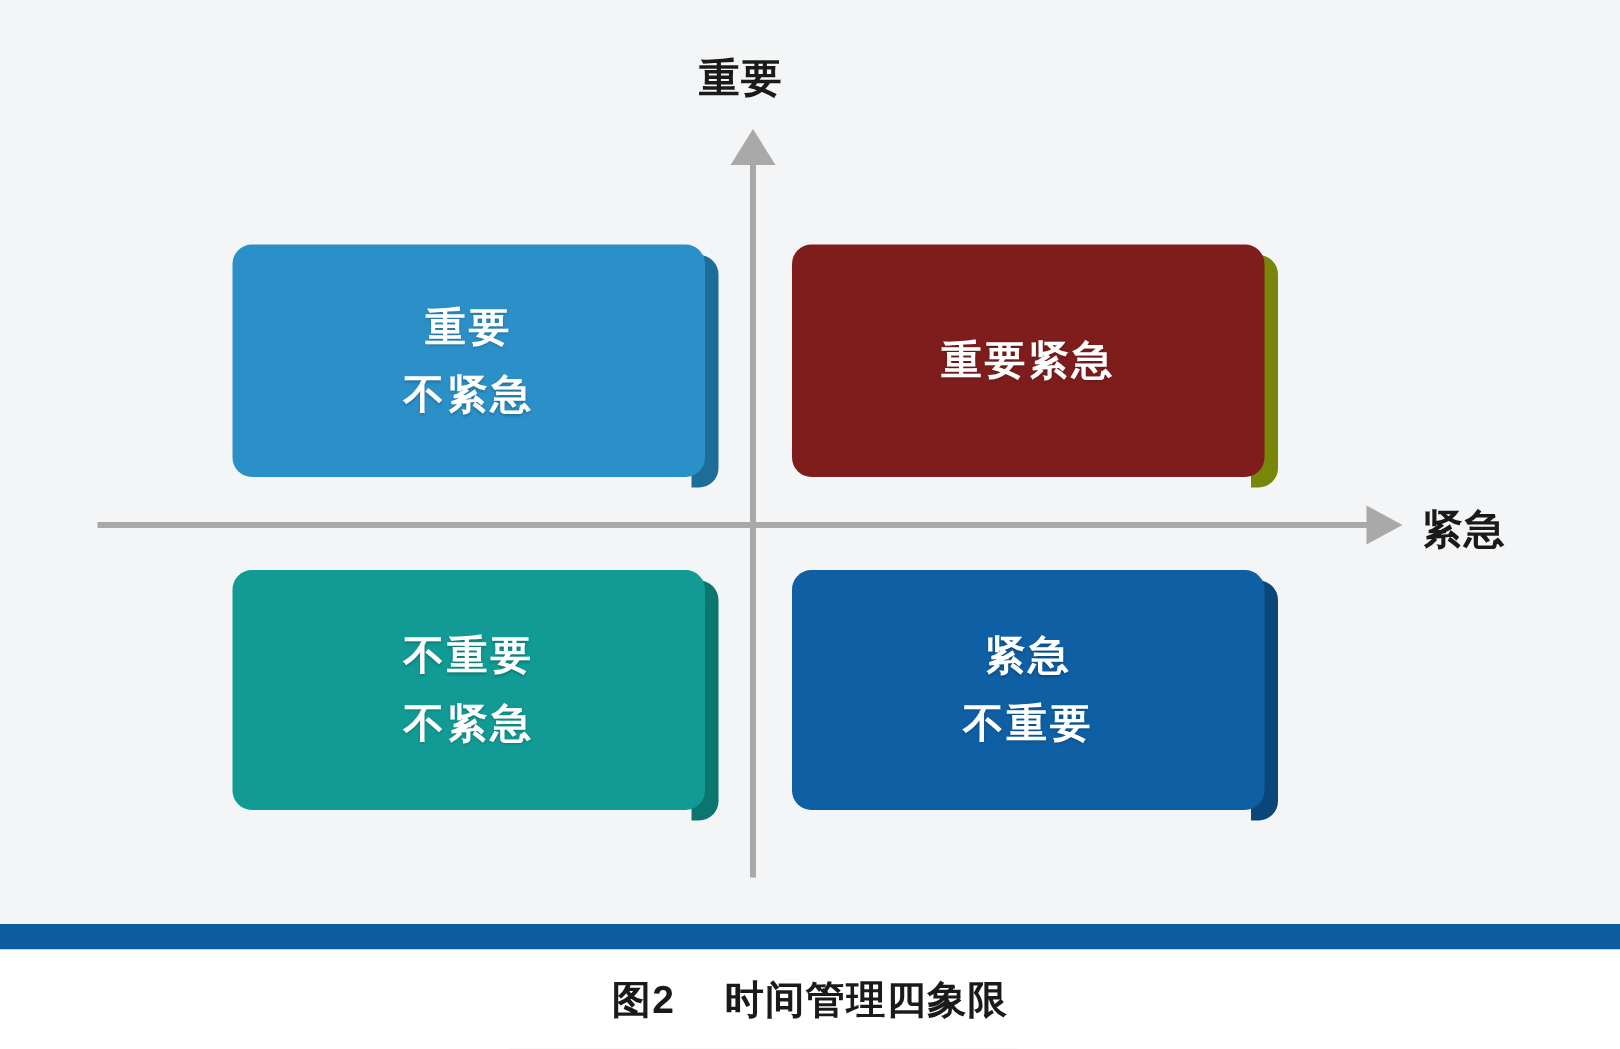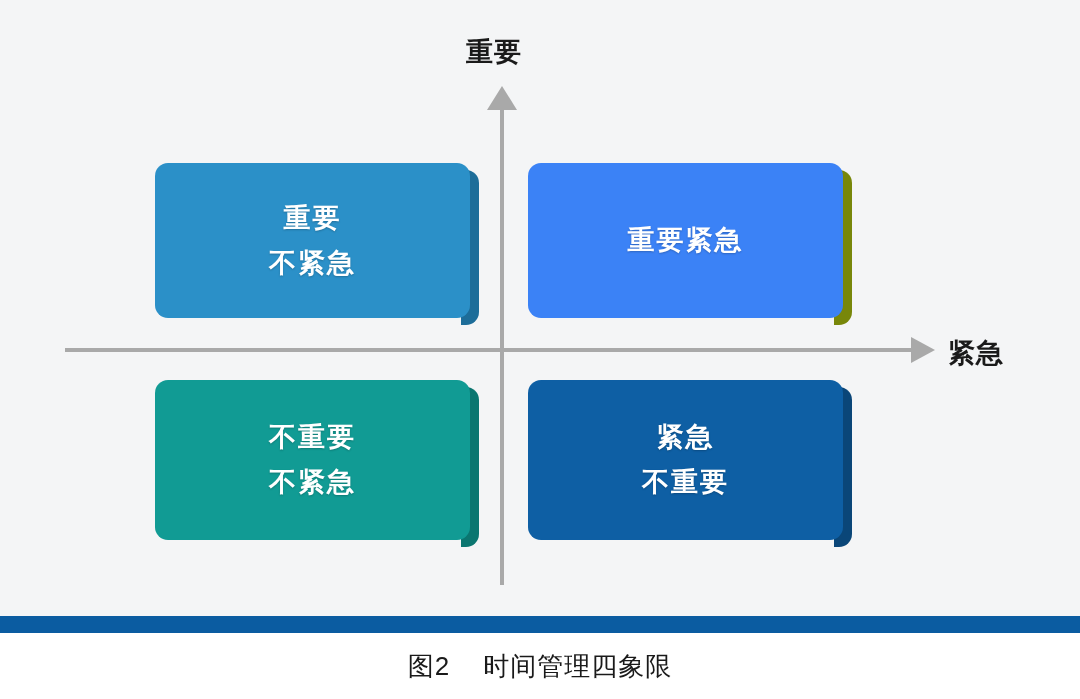--- a/index.html
+++ b/index.html
@@ -159,20 +159,21 @@
   #figure-caption-area {
     position: absolute;
     left: 0;
     top: 633px;
     width: 1080px;
     height: 66px;
     background: #ffffff;
     display: flex;
     align-items: center;
     justify-content: center;
+    font-weight: bold;
   }
   #figure-caption {
     font-size: 26px;
     color: #1a1a1a;
     letter-spacing: 1px;
     white-space: pre;
   }
 </style>
 </head>
 <body style="background: rgb(244, 245, 246);">
@@ -190,21 +191,21 @@
   <div class="quadrant" id="quadrant-important-not-urgent">
     <div class="q-bevel" style="background: rgb(29, 109, 153);"></div>
     <div class="q-face" style="background: rgb(43, 144, 200);">
       <div class="q-line">重要</div>
       <div class="q-line">不紧急</div>
     </div>
   </div>
 
   <div class="quadrant" id="quadrant-important-urgent">
     <div class="q-bevel" style="background: rgb(120, 135, 10);"></div>
-    <div class="q-face" style="background: #3b82f6;">
+    <div class="q-face" style="background: #7f1d1d;">
       <div class="q-line">重要紧急</div>
     </div>
   </div>
 
   <div class="quadrant" id="quadrant-not-important-not-urgent">
     <div class="q-bevel" style="background: rgb(11, 118, 112);"></div>
     <div class="q-face" style="background: rgb(17, 155, 148);">
       <div class="q-line">不重要</div>
       <div class="q-line">不紧急</div>
     </div>

